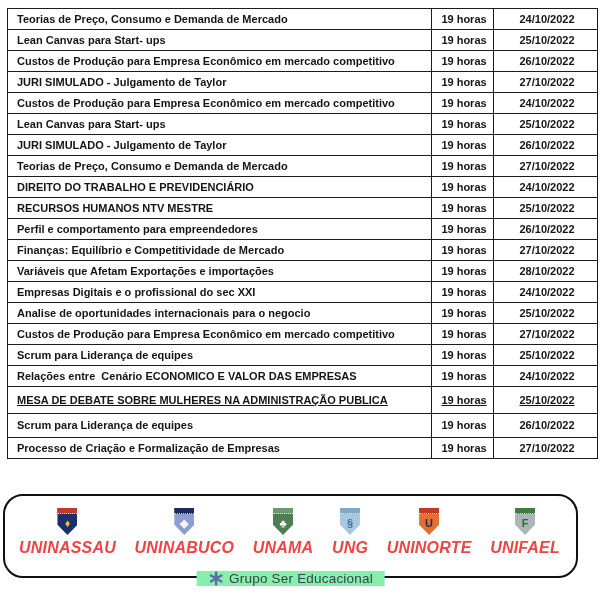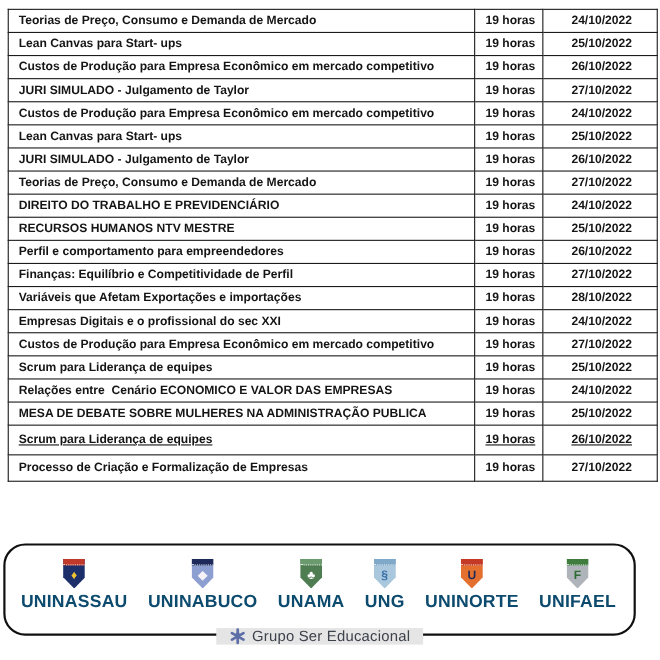--- a/index.html
+++ b/index.html
@@ -72,29 +72,30 @@
   .shield-glyph {
     position: absolute; top: 6px; left: 0; right: 0; bottom: 3px;
     display: flex; align-items: center; justify-content: center;
     font-size: 11px; font-weight: bold;
     color: var(--glyph, #fff);
     line-height: 1;
   }
   .logo-label {
     font-size: 16px;
     font-weight: bold;
-    color: #0c4a6e;
+    color: #ef4444;
     letter-spacing: 0.2px;
     white-space: nowrap;
+    font-style: italic;
   }
   .legend {
     position: absolute;
     left: 50%; bottom: -10px;
     transform: translateX(-50%);
-    background: #e5e5e5;
+    background: #86efac;
     padding: 0 12px;
     display: flex;
     align-items: center;
     gap: 6px;
     white-space: nowrap;
   }
   .legend-text {
     font-size: 13.5px;
     color: #3c414b;
     letter-spacing: 0.2px;
@@ -173,37 +174,42 @@
     <td class="col-date">25/10/2022</td>
   </tr>
 
   <tr>
     <td class="col-title">Perfil e comportamento para empreendedores</td>
     <td class="col-hours">19 horas</td>
     <td class="col-date">26/10/2022</td>
   </tr>
 
   <tr>
-    <td class="col-title">Finanças: Equilíbrio e Competitividade de Perfil</td>
+    <td class="col-title">Finanças: Equilíbrio e Competitividade de Mercado</td>
     <td class="col-hours">19 horas</td>
     <td class="col-date">27/10/2022</td>
   </tr>
 
   <tr>
     <td class="col-title">Variáveis que Afetam Exportações e importações</td>
     <td class="col-hours">19 horas</td>
     <td class="col-date">28/10/2022</td>
   </tr>
 
   <tr>
     <td class="col-title">Empresas Digitais e o profissional do sec XXI</td>
     <td class="col-hours">19 horas</td>
     <td class="col-date">24/10/2022</td>
   </tr>
 
+  <tr>
+    <td class="col-title">Analise de oportunidades internacionais para o negocio</td>
+    <td class="col-hours">19 horas</td>
+    <td class="col-date">25/10/2022</td>
+  </tr>
 
 
   <tr>
     <td class="col-title">Custos de Produção para Empresa Econômico em mercado competitivo</td>
     <td class="col-hours">19 horas</td>
     <td class="col-date">27/10/2022</td>
   </tr>
 
   <tr>
     <td class="col-title">Scrum para Liderança de equipes</td>

